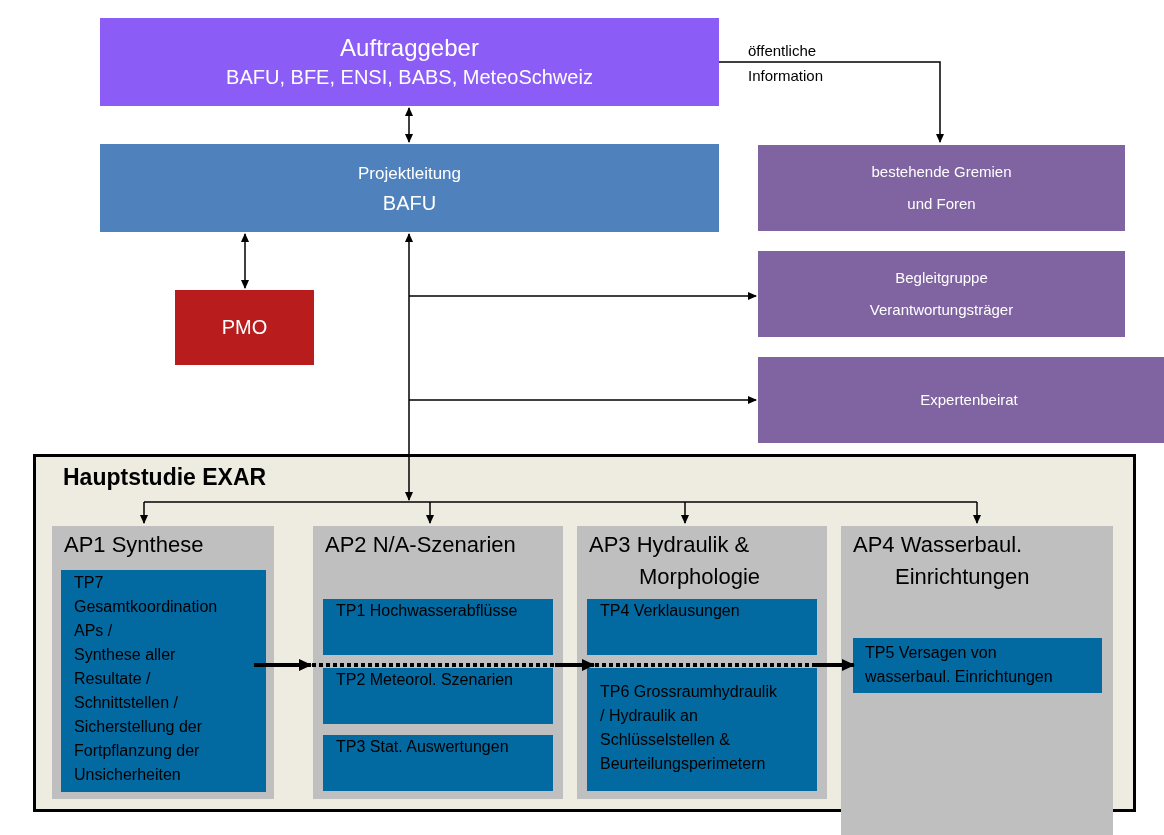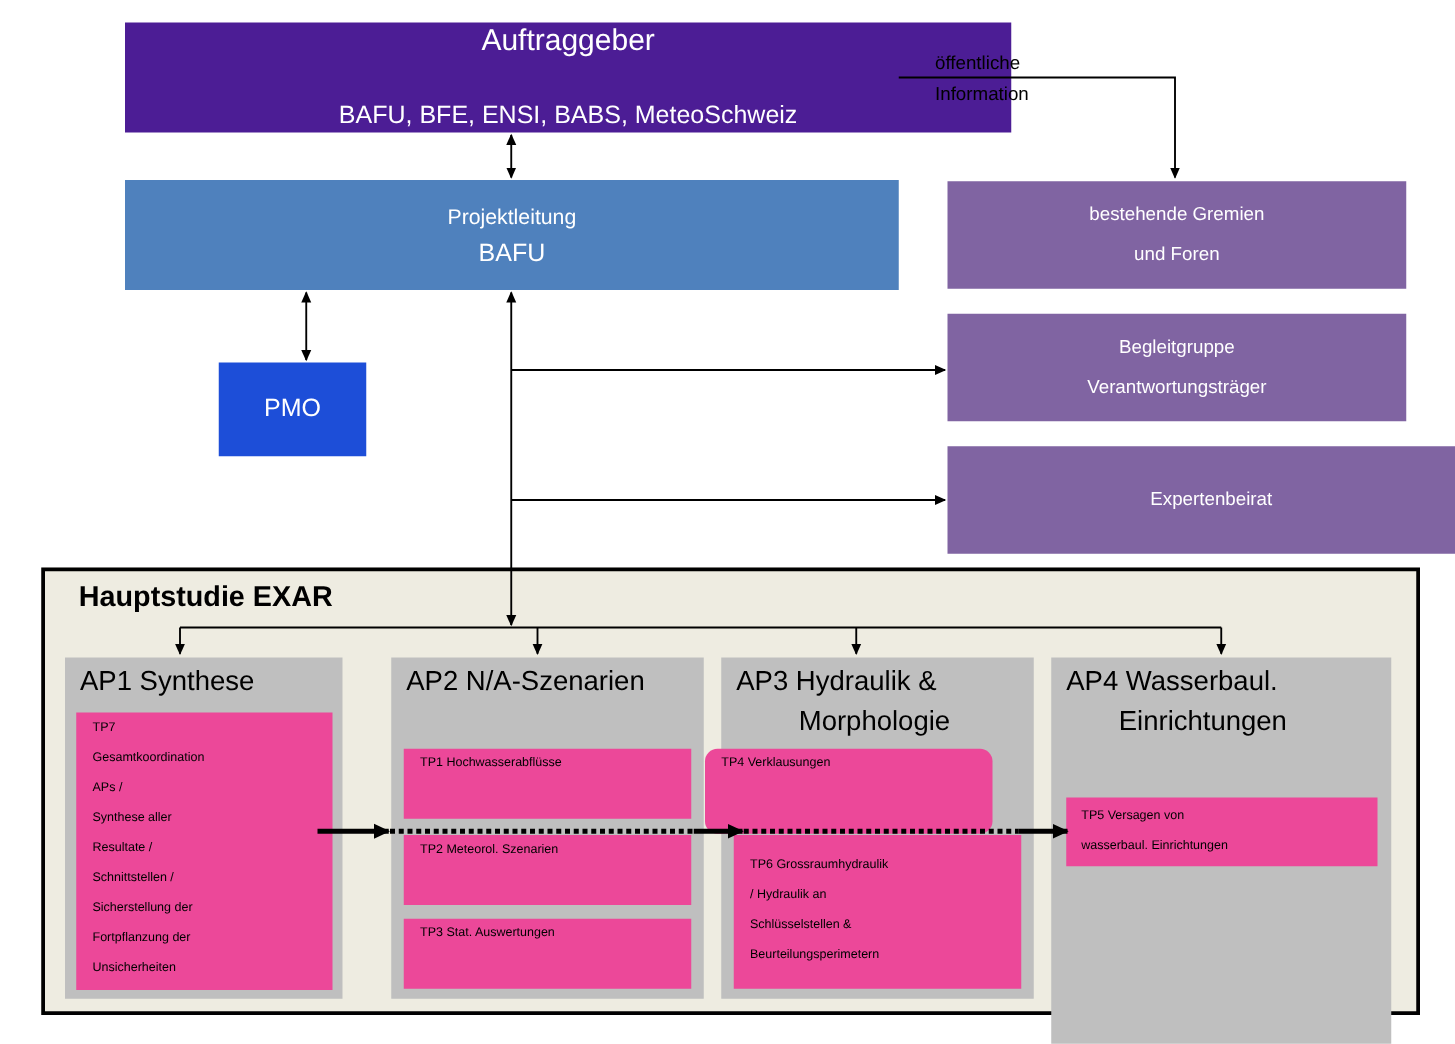--- a/index.html
+++ b/index.html
@@ -1,37 +1,37 @@
 <!DOCTYPE html>
 <html><head>
 <meta charset="utf-8">
 <style>
   html, body { margin:0; padding:0; background:#ffffff; }
   body { width:1164px; height:835px; position:relative; overflow:hidden;
          font-family:"Liberation Sans", "DejaVu Sans", sans-serif; }
   .box { position:absolute; box-sizing:border-box; display:flex; flex-direction:column;
          align-items:center; justify-content:center; text-align:center; }
-  .auftrag { left:100px; top:18px; width:709px; height:88px; background:#4c1d95; color:#fff;justify-content:space-between; }
+  .auftrag { left:100px; top:18px; width:619px; height:88px; background:#8b5cf6; color:#fff; }
   .auftrag .t1 { font-size:24px; line-height:30px; }
   .auftrag .t2 { font-size:20px; line-height:28px; }
   .projekt { left:100px; top:144px; width:619px; height:88px; background:#4f81bd; color:#fff; }
   .projekt .t1 { font-size:17px; line-height:30px; }
   .projekt .t2 { font-size:20px; line-height:28px; }
-  .pmo { left:175px; top:290px; width:118px; height:75px; background:#1d4ed8; color:#fff; font-size:20px; }
+  .pmo { left:175px; top:290px; width:139px; height:75px; background:#b91c1c; color:#fff; font-size:20px; }
   .purple { background:#8064a2; color:#fff; font-size:15px; line-height:32px; }
   .gremien { left:758px; top:145px; width:367px; height:86px; }
   .begleit { left:758px; top:251px; width:367px; height:86px; }
   .experten { left:758px; top:357px; width:422px; height:86px; }
   .info-label { position:absolute; left:748px; top:38px; font-size:15px; line-height:25px; color:#000; }
   .haupt { position:absolute; left:33px; top:454px; width:1103px; height:358px; box-sizing:border-box;
            background:#eeece1; border:3px solid #000; }
   .haupt-title { position:absolute; left:63px; top:464px; font-size:23px; font-weight:bold; color:#000; }
   .ap { position:absolute; box-sizing:border-box; background:#bfbfbf; color:#000; }
   .ap-title { position:absolute; font-size:22px; line-height:30px; }
-  .tp { position:absolute; box-sizing:border-box; background:#ec4899; color:#000; font-size:10px; line-height:24px; }
+  .tp { position:absolute; box-sizing:border-box; background:#0369a1; color:#000; font-size:16px; line-height:24px; }
   .tp.center { display:flex; padding-left:13px; }
   svg.lines { position:absolute; left:0; top:0; width:1164px; height:835px; pointer-events:none; }
 </style>
 </head>
 <body>
 
 <div class="box auftrag">
   <div class="t1">Auftraggeber</div>
   <div class="t2">BAFU, BFE, ENSI, BABS, MeteoSchweiz</div>
 </div>
@@ -90,21 +90,21 @@
   <span>TP2 Meteorol. Szenarien</span>
 </div>
 <div class="tp center" style="left:323px;top:735px;width:230px;height:56px;">
   <span>TP3 Stat. Auswertungen</span>
 </div>
 
 <div class="ap" style="left:577px;top:526px;width:250px;height:273px;">
   <div class="ap-title" style="left:12px;top:4px;">AP3 Hydraulik &amp;</div>
   <div class="ap-title" style="left:62px;top:36px;">Morphologie</div>
 </div>
-<div class="tp center" style="left:564px;top:599px;width:230px;height:68px;border-radius:10px;">
+<div class="tp center" style="left:587px;top:599px;width:230px;height:56px;">
   <span>TP4 Verklausungen</span>
 </div>
 <div class="tp" style="left:587px;top:668px;width:230px;height:123px;padding:12px 0 0 13px;">
   <div>TP6 Grossraumhydraulik</div>
   <div>/ Hydraulik an</div>
   <div>Schlüsselstellen &amp;</div>
   <div>Beurteilungsperimetern</div>
 </div>
 
 <div class="ap" style="left:841px;top:526px;width:272px;height:327px;">

